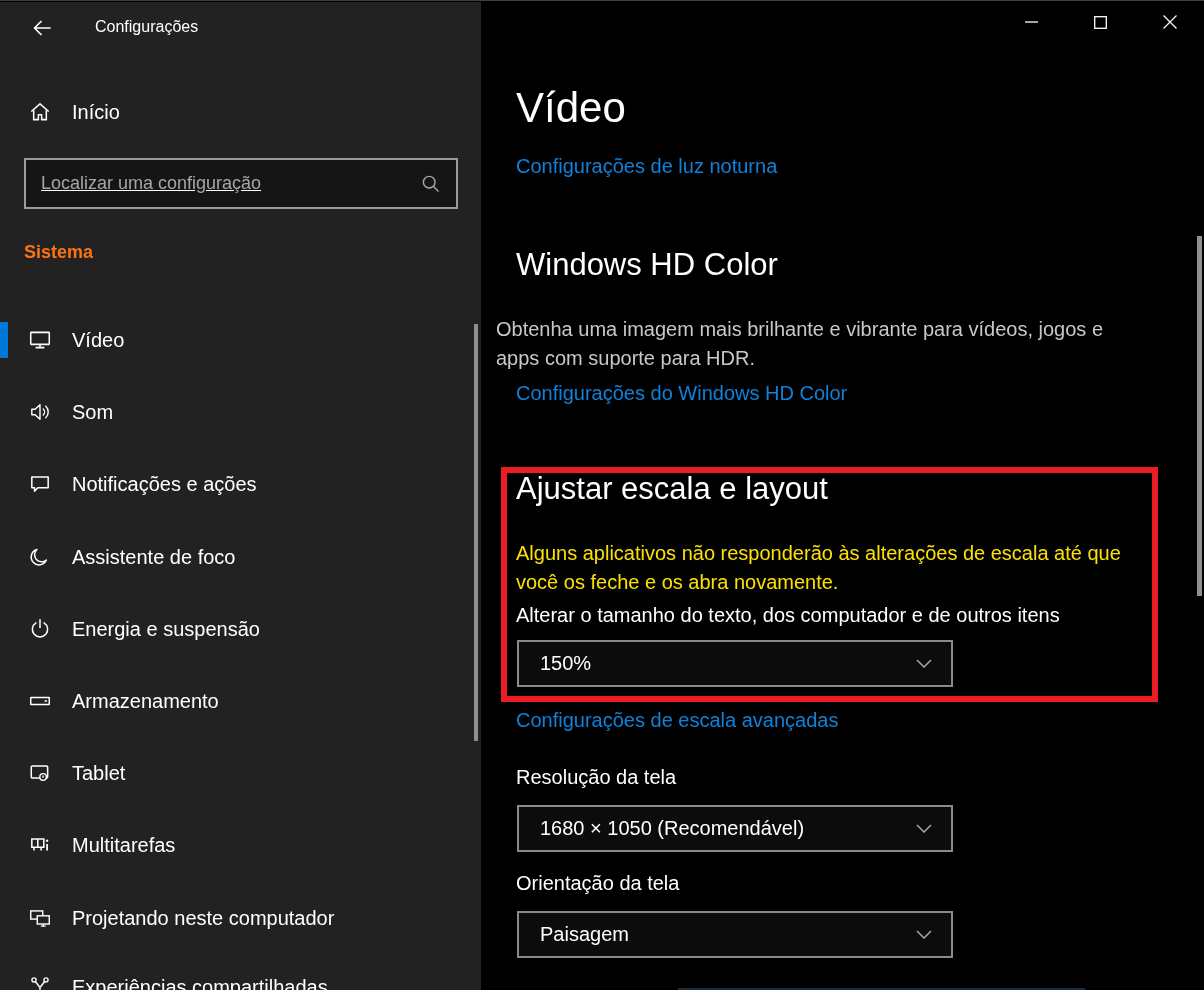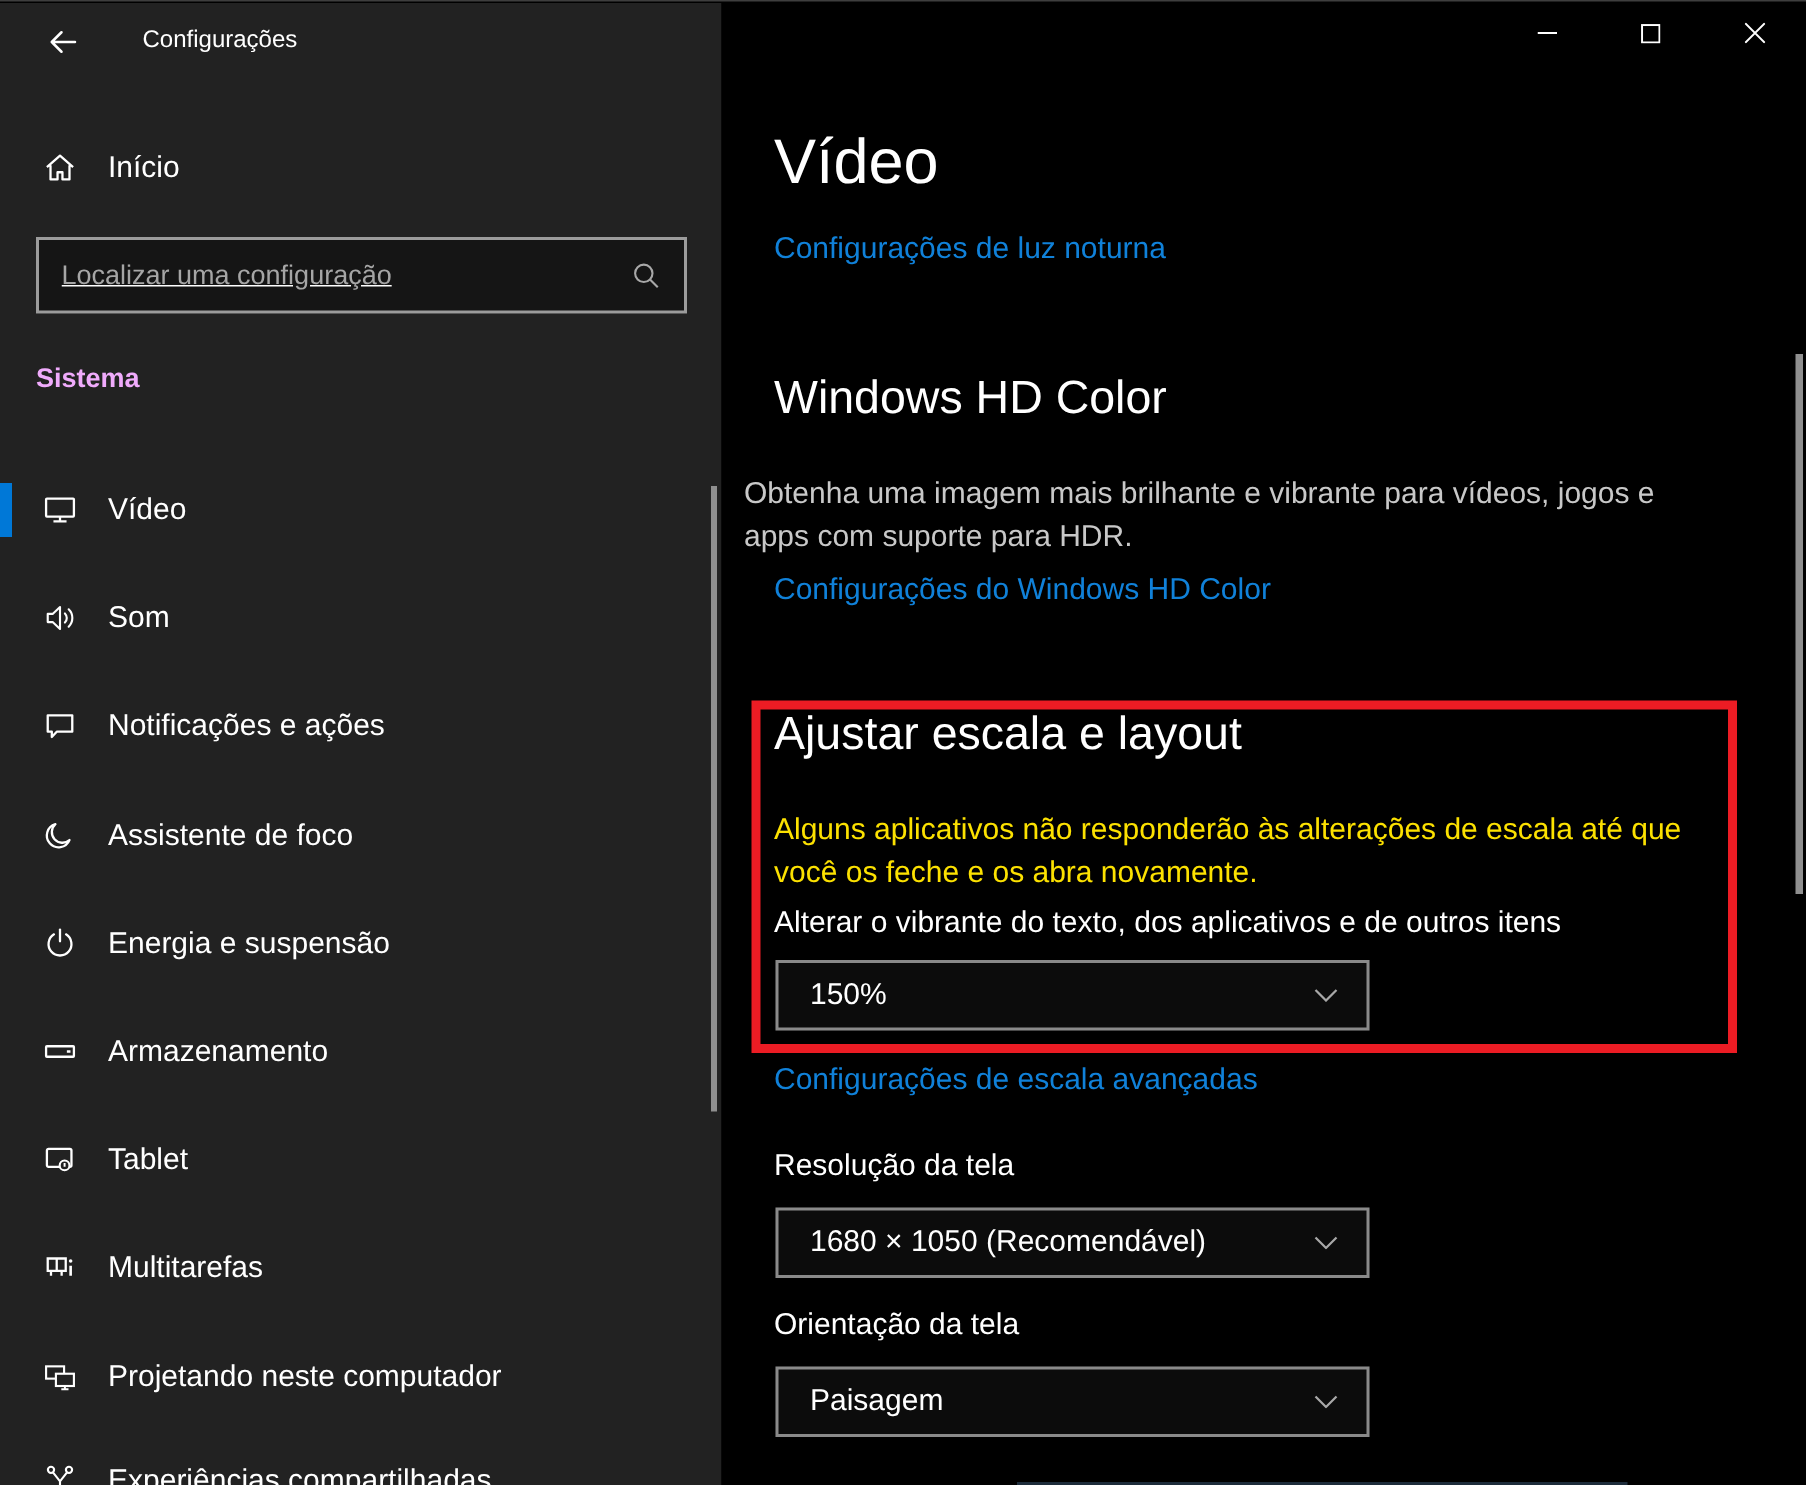--- a/index.html
+++ b/index.html
@@ -11,36 +11,36 @@
   .sidebar { position:absolute; left:0; top:1px; width:481px; height:989px; background:#222; }
   .back-btn { position:absolute; left:22px; top:10px; width:40px; height:32px; display:flex; align-items:center; justify-content:center; cursor:pointer; }
   .app-title { position:absolute; left:95px; top:16px; font-size:16px; color:#fff; }
   .home-row { position:absolute; left:0; top:88px; width:481px; height:44px; display:flex; align-items:center; cursor:pointer; }
   .nav-ico { width:24px; height:24px; margin-left:28px; flex:0 0 auto; display:flex; align-items:center; justify-content:center; }
   .row-label { margin-left:20px; font-size:20px; color:#fff; white-space:nowrap; }
   .search-box { position:absolute; left:24px; top:156px; width:434px; height:51px; border:2px solid #9c9c9c; background:#151515; display:flex; align-items:center;text-decoration:underline; }
   .search-box input { flex:1; background:transparent; border:none; outline:none; color:#c0c0c0; font-size:18px; padding-left:15px; font-family:inherit; }
   .search-box input::placeholder { color:#a6a6a6; opacity:1; }
   .search-ico { width:22px; height:22px; margin-right:14px; flex:0 0 auto; }
-  .section-head { position:absolute; left:24px; top:240px; font-size:18px; font-weight:bold; color:#f0abfc; }
+  .section-head { position:absolute; left:24px; top:240px; font-size:18px; font-weight:bold; color:#f97316; }
   .nav-item { position:absolute; left:0; width:481px; height:44px; display:flex; align-items:center; cursor:pointer; }
   .accent-bar { position:absolute; left:0; top:4px; width:8px; height:36px; background:#0078d7; }
   .side-scrollbar { position:absolute; left:474px; top:322px; width:4px; height:417px; background:#8f8f8f; }
 
   
   .content { position:absolute; left:481px; top:1px; right:0; bottom:0; background:#000; }
   .win-controls { position:absolute; top:0; right:0; display:flex; }
   .win-btn { width:69px; height:42px; display:flex; align-items:center; justify-content:center; cursor:pointer; }
   .page-title { position:absolute; left:516px; top:83px; font-size:42px; font-weight:300; letter-spacing:0; color:#fff; }
   .link { position:absolute; left:516px; font-size:20px; color:#1081d9; cursor:pointer; white-space:nowrap; }
   .h2 { position:absolute; left:516px; font-size:31px; font-weight:400; color:#fff; white-space:nowrap; }
   .body-text { position:absolute; left:496px; font-size:20px; line-height:29px; color:#c8c8c8; }
   .warn-text { position:absolute; left:516px; font-size:20px; line-height:29px; color:#fce100; }
   .field-label { position:absolute; left:516px; font-size:20px; color:#fff; white-space:nowrap; }
-  .dropdown { position:absolute; left:517px; width:396px; height:47px; border:2px solid #8a8a8a; background:#0c0c0c; display:flex; align-items:center; cursor:pointer;gap:48px; }
+  .dropdown { position:absolute; left:517px; width:436px; height:47px; border:2px solid #8a8a8a; background:#0c0c0c; display:flex; align-items:center; cursor:pointer;gap:48px; }
   .dropdown .dd-value { font-size:20px; color:#fff; padding-left:21px; flex:1; white-space:nowrap; }
   .dropdown .dd-chevron { margin-right:19px; flex:0 0 auto; }
   .redbox { position:absolute; left:501px; top:466px; width:657px; height:235px; border:6px solid #ec1c24; pointer-events:none; }
   .content-scrollbar { position:absolute; left:1197px; top:235px; width:5px; height:360px; background:#8f8f8f; }
   .peek-strip { position:absolute; left:678px; top:987px; width:407px; height:3px; background:#1d2c3b; }
 
   svg { display:block; }
 </style>
 </head>
 <body>
@@ -216,21 +216,21 @@
   <h1 class="page-title">Vídeo</h1>
 
   <a class="link" style="top:154px">Configurações de luz noturna</a>
 
   <h2 class="h2" style="top:246px">Windows HD Color</h2>
   <p class="body-text" style="top:314px; width:650px">Obtenha uma imagem mais brilhante e vibrante para vídeos, jogos e apps com suporte para HDR.</p>
   <a class="link" style="top:381px">Configurações do Windows HD Color</a>
 
   <h2 class="h2" style="top:470px">Ajustar escala e layout</h2>
   <p class="warn-text" style="top:538px; width:636px">Alguns aplicativos não responderão às alterações de escala até que você os feche e os abra novamente.</p>
-  <div class="field-label" style="top:603px">Alterar o vibrante do texto, dos aplicativos e de outros itens</div>
+  <div class="field-label" style="top:603px">Alterar o tamanho do texto, dos computador e de outros itens</div>
 
   <div class="dropdown" style="top:639px">
     <span class="dd-value">150%</span>
     <span class="dd-chevron">
       <svg width="16" height="9" viewBox="0 0 16 9">
           <path d="M1 1l7 7 7-7" stroke="#a8a8a8" stroke-width="1.5" fill="none"></path>
         </svg>
     </span>
   </div>
 

